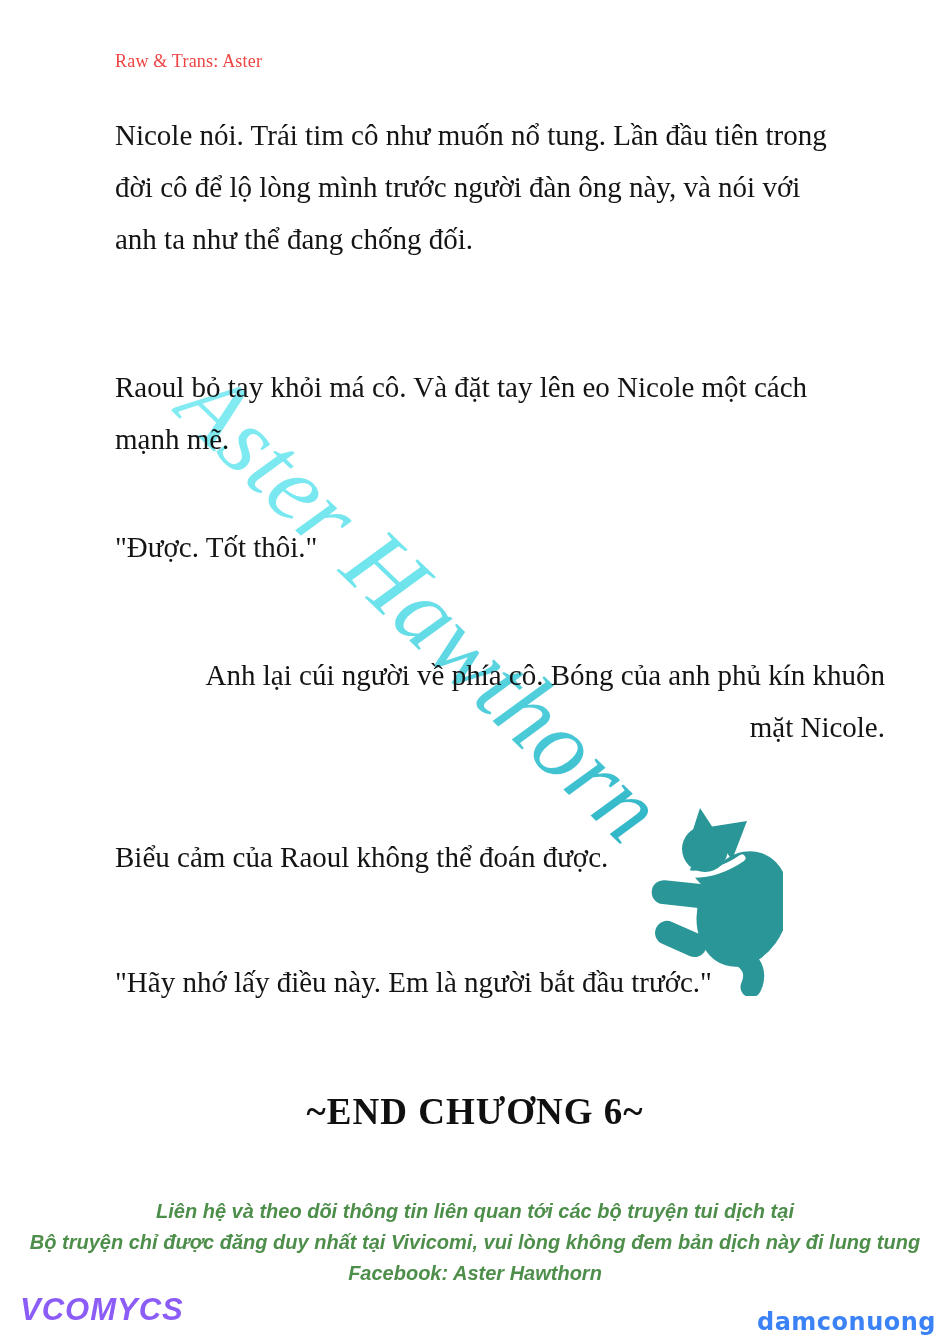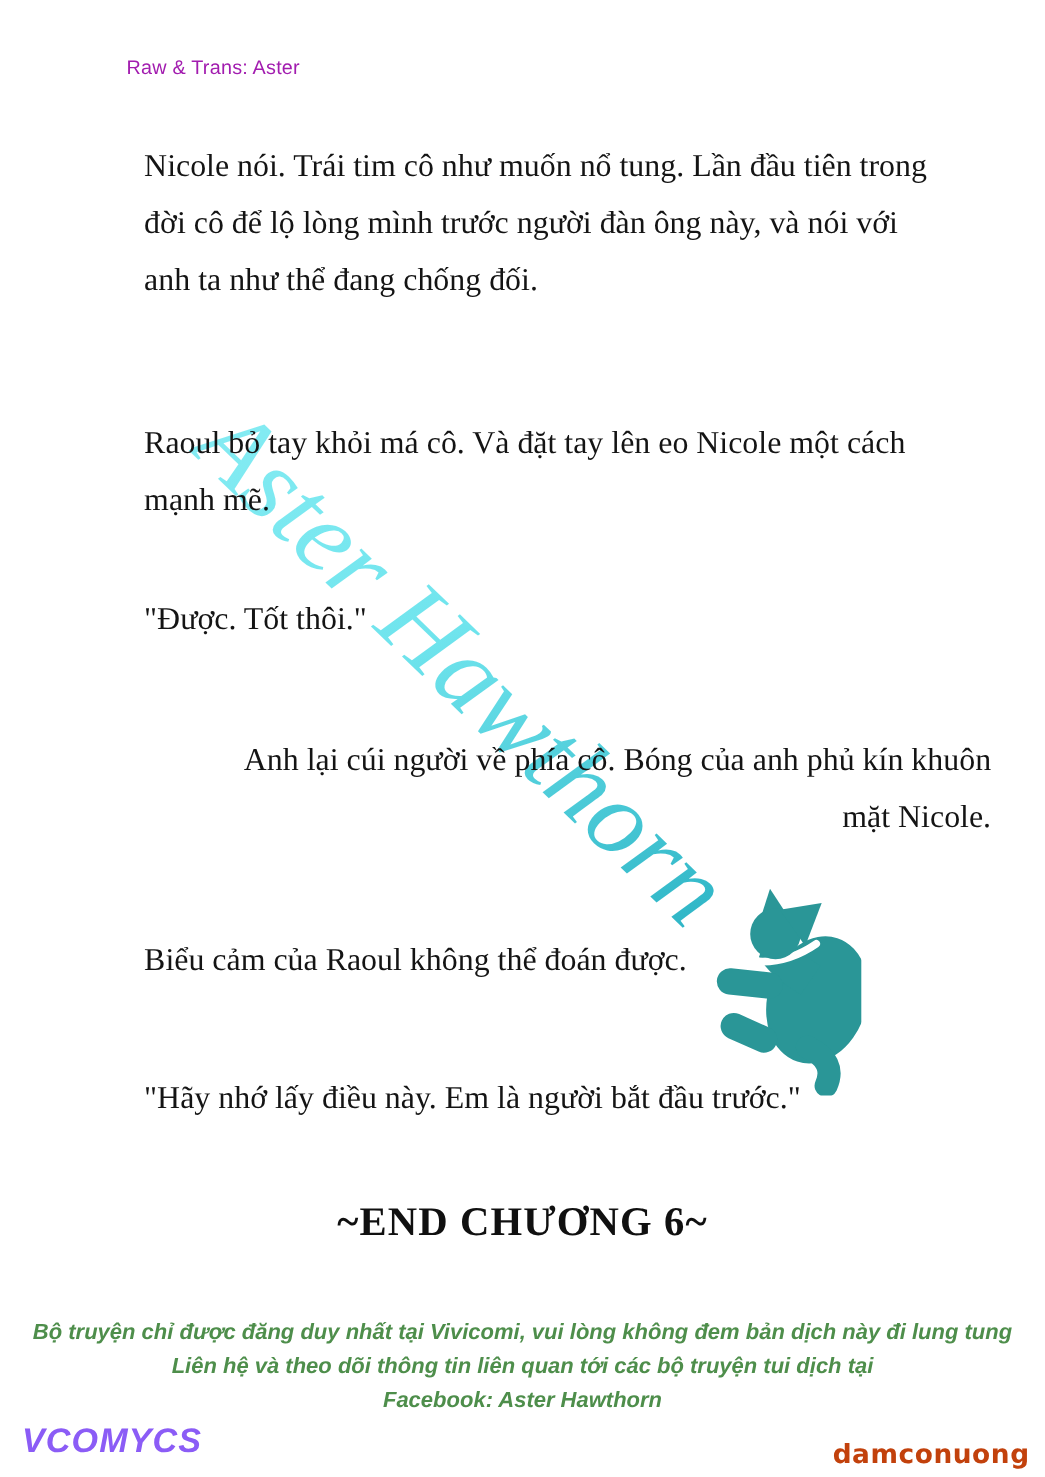--- a/index.html
+++ b/index.html
@@ -2,25 +2,25 @@
 <html><head>
 <meta charset="utf-8">
 <style>
   html,body{margin:0;padding:0;}
   body{
     width:950px;height:1343px;position:relative;background:#ffffff;overflow:hidden;
     font-family:"Liberation Serif","DejaVu Serif",serif;
   }
   .credit{
     position:absolute;left:115px;top:51px;
-    font-family:Liberation Sans, sans-serif;
-    font-size:18px;color:#a21caf;letter-spacing:.2px;
+    font-family:Liberation Serif, serif;
+    font-size:18px;color:#ef4444;letter-spacing:.2px;
   }
   .para{
-    position:absolute;left:115px;width:770px;margin:16px;
+    position:absolute;left:115px;width:770px;margin:0;
     font-size:29px;line-height:52px;color:#141414;
     white-space:pre-line;z-index:3;
   }
   .p1{top:109px;}
   .p2{top:361px;}
   .p3{top:521px;}
   .p4{top:649px;text-align:right;}
   .p5{top:831px;}
   .p6{top:956px;}
   .watermark{
@@ -45,21 +45,21 @@
   .logo-left{
     position:absolute;left:20px;top:1292px;z-index:2;
     font-family:"Liberation Sans","DejaVu Sans",sans-serif;
     font-style:italic;font-weight:bold;font-size:31px;letter-spacing:1px;
     color:#8b5cf6;
   }
   .logo-right{
     position:absolute;right:14px;top:1308px;z-index:2;
     font-family:"DejaVu Sans","Liberation Sans",sans-serif;
     font-weight:bold;font-size:24px;letter-spacing:.5px;
-    color:#c2410c;
+    color:#3b82f6;
     text-shadow:0 0 1px #ffffff,0 0 3px #ffffff,0 0 5px #ffffff;
   }
 </style>
 </head>
 <body>
 
 <div>
 
   <div class="credit">Raw &amp; Trans: Aster</div>
 
@@ -97,21 +97,21 @@
 
       <circle cx="57" cy="43" r="23"></circle>
 
       <path d="M61 21 L99 15 L84 54 Z"></path>
     </g>
   </svg>
 
   <div class="chapter-end">~END CHƯƠNG 6~</div>
 
   <div class="footer">
+    <div class="footer-line">Liên hệ và theo dõi thông tin liên quan tới các bộ truyện tui dịch tại</div>
     <div class="footer-line">Bộ truyện chỉ được đăng duy nhất tại Vivicomi, vui lòng không đem bản dịch này đi lung tung</div>
-    <div class="footer-line">Liên hệ và theo dõi thông tin liên quan tới các bộ truyện tui dịch tại</div>
     <div class="footer-line">Facebook: Aster Hawthorn</div>
   </div>
 
   <div class="logo-left">VCOMYCS</div>
   <div class="logo-right">damconuong</div>
 
 </div>
 
 </body></html>

